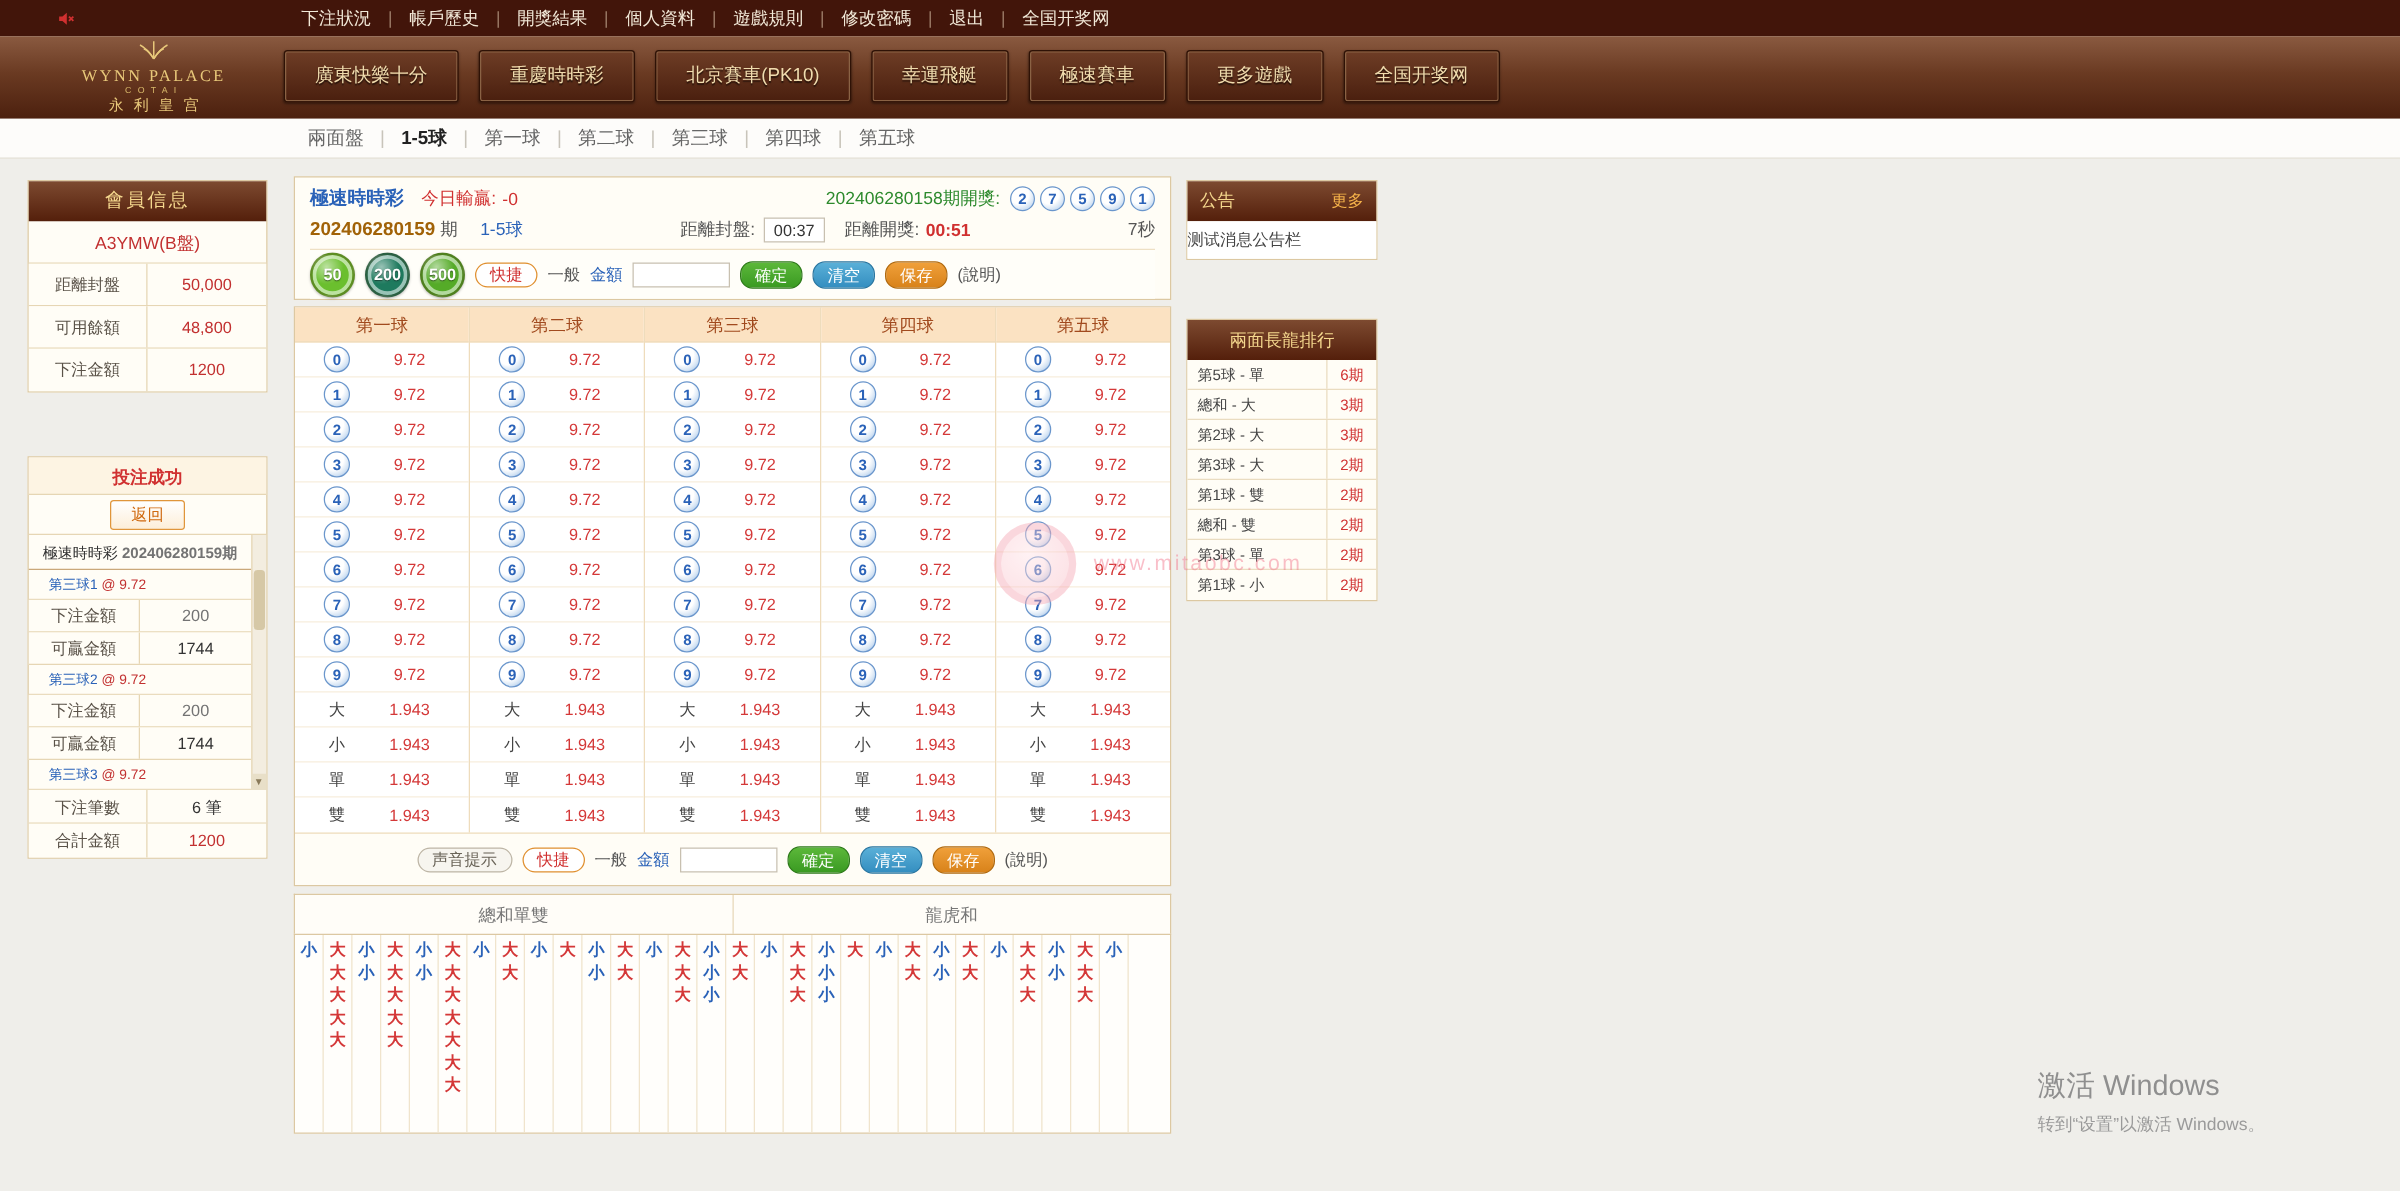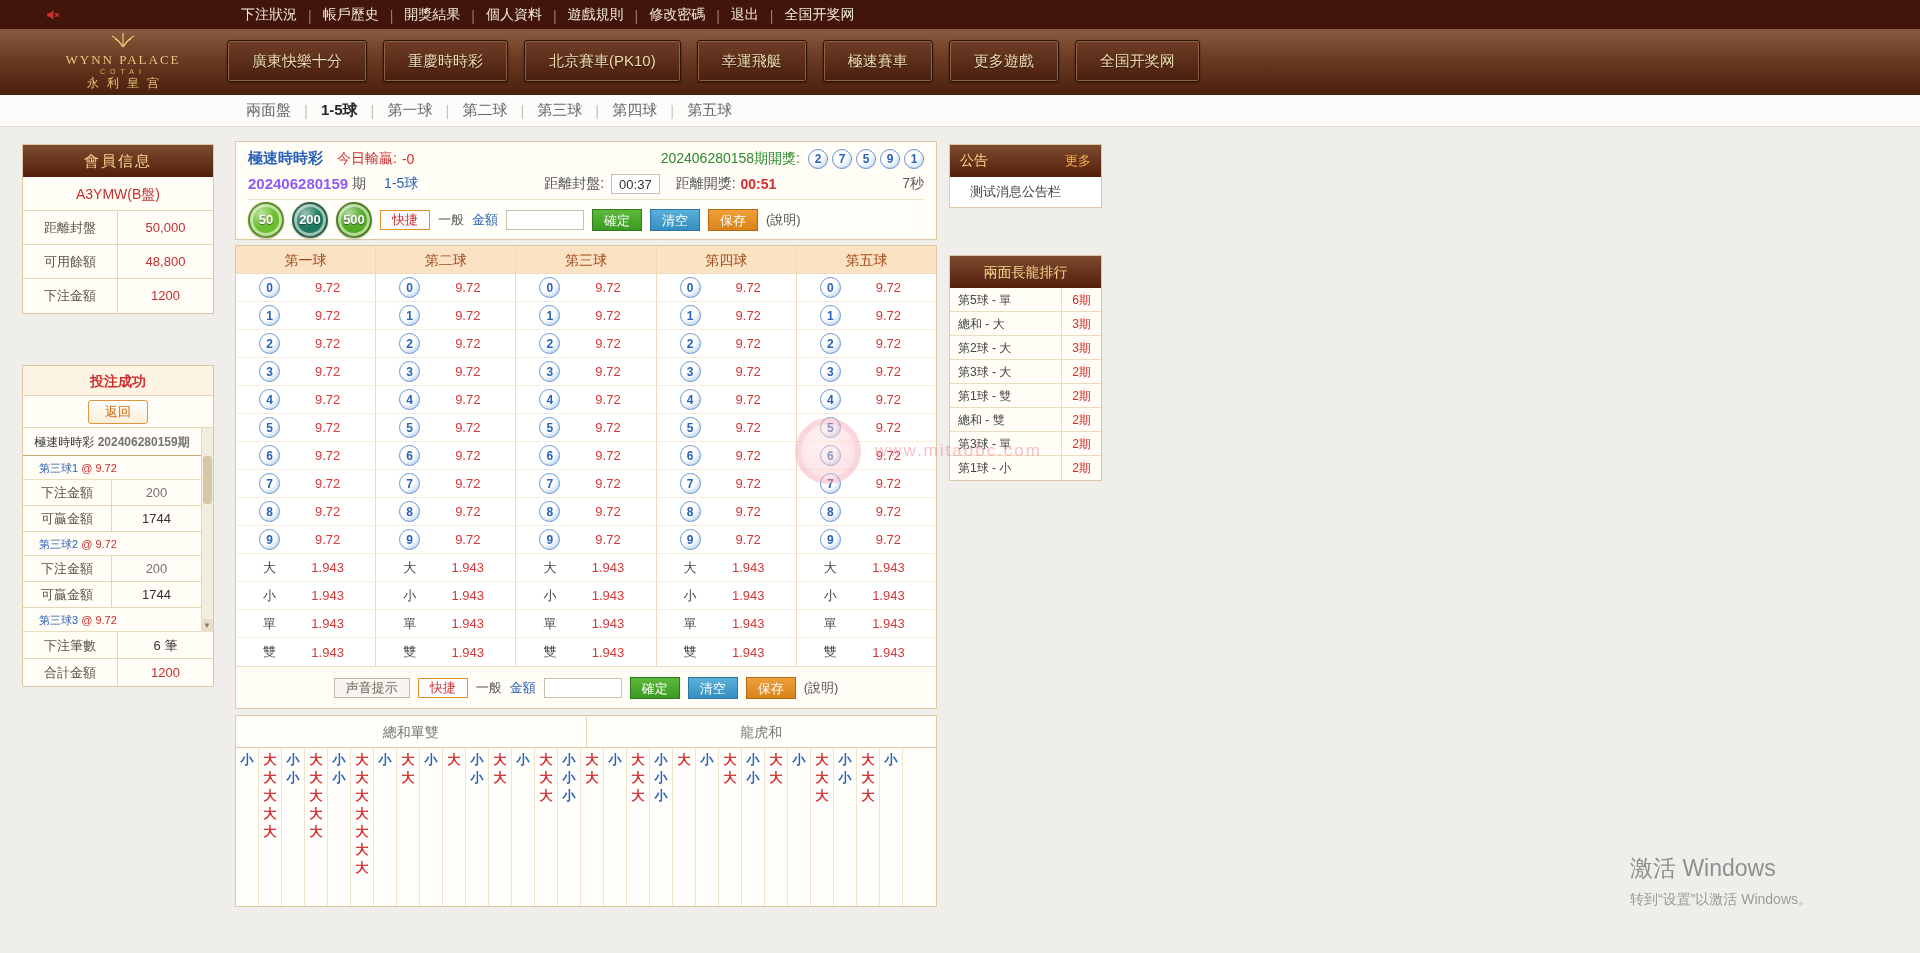--- a/index.html
+++ b/index.html
@@ -4,21 +4,21 @@
 <style>
   * { margin:0; padding:0; box-sizing:border-box; }
   body {
     width:1920px; height:953px; position:relative; overflow:hidden;
     background:#efeeea; font-family:"Liberation Sans", sans-serif; color:#333;
   }
   
   .topbar { position:absolute; top:0; left:0; width:100%; height:29px;
     background:#42150a; display:flex; align-items:center; color:#f2e9d8; font-size:14px; }
   .sound-ic { margin-left:46px; display:flex; align-items:center; }
-  .tlinks { display:flex; align-items:flex-end; margin-left:170px; }
+  .tlinks { display:flex; align-items:flex-end; margin-left:170px;font-family:Liberation Mono, monospace; }
   .tlink { padding:0 11px; cursor:pointer; white-space:nowrap; }
   .tsep { color:#9a7a66; }
   
   .header { position:absolute; top:29px; left:0; width:100%; height:66px;
     background:linear-gradient(180deg,#8a5a40 0%,#6a3a22 45%,#4c200e 100%); }
   .logo { position:absolute; left:44px; top:3px; width:158px; text-align:center; color:#e8c87a; cursor:pointer;}
   .logo-title { font-family:"Liberation Serif", serif; font-size:13px; letter-spacing:2px; }
   .logo-cotai { font-size:7px; letter-spacing:5px; color:#d8b86a; }
   .logo-cn { font-size:12px; letter-spacing:8px; padding-left:8px; }
   .game-nav { position:absolute; left:227px; top:11px; display:flex; gap:16px;border-radius:11px; }
@@ -67,34 +67,34 @@
   .main-head { position:absolute; left:235px; top:141px; width:702px; background:#fffdf6;
     border:1px solid #dcc8a2; padding:4px 12px 0; }
   .mh-row { display:flex; align-items:center; height:25px; font-size:14px; }
   .game-title { color:#2a62b8; font-weight:bold; font-size:15px; margin-right:14px; }
   .today-label { color:#d03030; } .today-val { color:#d03030; margin-left:5px; }
   .spacer { flex:1; }
   .draw-label { color:#2d8a2d; margin-right:4px; }
   .dball { width:20px; height:20px; border-radius:50%; margin-left:4px; display:inline-flex; align-items:center;
     justify-content:center; background:radial-gradient(circle at 35% 30%,#fff 45%,#d8e6f5 70%,#9ec0e8);
     border:1px solid #6a96cc; color:#2a62b8; font-weight:bold; font-size:12px; }
-  .period { color:#8b5cf6; font-weight:bold; font-size:15px; }
+  .period { color:#a16207; font-weight:bold; font-size:15px; }
   .period-suffix { color:#555; margin-left:4px; }
   .play { color:#2a62b8; margin-left:18px; cursor:pointer; }
   .cd-label { color:#555; }
   .cd-box { border:1px solid #c8c0b0; background:#fff; padding:0 7px; margin-left:7px; height:20px;
     line-height:19px; font-size:13px; color:#333; }
   .open-val { color:#d03030; font-weight:bold; margin-left:5px; }
   .refresh { color:#555; }
   .ctrl-row { display:flex; align-items:center; height:40px; gap:8px; border-top:1px solid #eee0c4;
     margin-top:3px; background:#fffef9; }
   .chip { width:36px; height:36px; border-radius:50%; display:flex; align-items:center; justify-content:center;
     color:#fff; font-weight:bold; font-size:13px; border:2px solid rgba(70,50,15,.35); cursor:pointer;
     box-shadow:inset 0 0 0 3px rgba(255,255,255,.55), 0 1px 2px rgba(0,0,0,.25); text-shadow:0 1px 1px rgba(0,0,0,.5); }
-  .btn { display:inline-block; height:22px; line-height:22px; padding:0 11px; border-radius:0;
+  .btn { display:inline-block; height:22px; line-height:22px; padding:0 11px; border-radius:10px;
     font-size:13px; cursor:pointer; text-align:right; white-space:nowrap; }
   .btn.quick { background:#fff; border:1px solid #e09030; color:#d03030; height:20px; line-height:18px; }
   .btn.sound { background:#f7f5ef; border:1px solid #bdb5a5; color:#6a6458; height:20px; line-height:18px; }
   .btn.green { background:linear-gradient(#5cb83a,#3a9a22); color:#fff; border:1px solid #2e7a1a; }
   .btn.teal { background:linear-gradient(#5ab0d8,#348ec0); color:#fff; border:1px solid #2a76a0; }
   .btn.orange { background:linear-gradient(#f0a03a,#d8821a); color:#fff; border:1px solid #b06a10; }
   .lbl { color:#555; font-size:13px; } .lbl.amount { color:#2a62b8; }
   .amt { width:78px; height:20px; border:1px solid #c8c0b0; background:#fff; }
   .note { color:#555; font-size:13px; }
   
@@ -121,21 +121,21 @@
   .ttab:last-child { border-right:none; }
   .ttab.active { background:#fcefdc; color:#d03030; font-weight:bold; }
   .trend { position:absolute; left:235px; top:747px; width:702px; height:160px; border:1px solid #dcc8a2;
     background:#fffefb; display:flex; overflow:hidden; }
   .tcol { width:23px; flex:none; border-right:1px solid #f0e4cc; display:flex; flex-direction:column;
     align-items:center; padding-top:4px; gap:2px; }
   .tch { font-size:13px; font-weight:bold; line-height:16px; }
   .tch.big { color:#d43838; } .tch.small { color:#2a62b8; }
   
   .notice { left:949px; top:144px; width:153px; }
-  .notice-body { height:30px; line-height:30px; padding:0 20px; font-size:13px; color:#444; background:#fff; }
+  .notice-body { height:30px; line-height:30px; padding:0 0; font-size:13px; color:#444; background:#fff; }
   .ranking { left:949px; top:255px; width:153px; }
   .ranking .phead { font-size:14px; letter-spacing:0; }
   .rrow { display:flex; height:24px; line-height:24px; border-bottom:1px solid #eadcc0; font-size:12px; background:#fffdf6; }
   .rrow:last-child { border-bottom:none; }
   .rlabel { flex:1; padding-left:8px; color:#444; white-space:nowrap; }
   .rval { width:40px; text-align:center; color:#d03030; border-left:1px solid #eadcc0; }
   
   .wm { position:absolute; left:795px; top:418px; width:280px; opacity:.45; pointer-events:none;
     display:flex; align-items:center; gap:14px; color:#f2738a; }
   .peach { width:66px; height:66px; border-radius:50%; flex:none; border:6px solid #f6a8b4;

